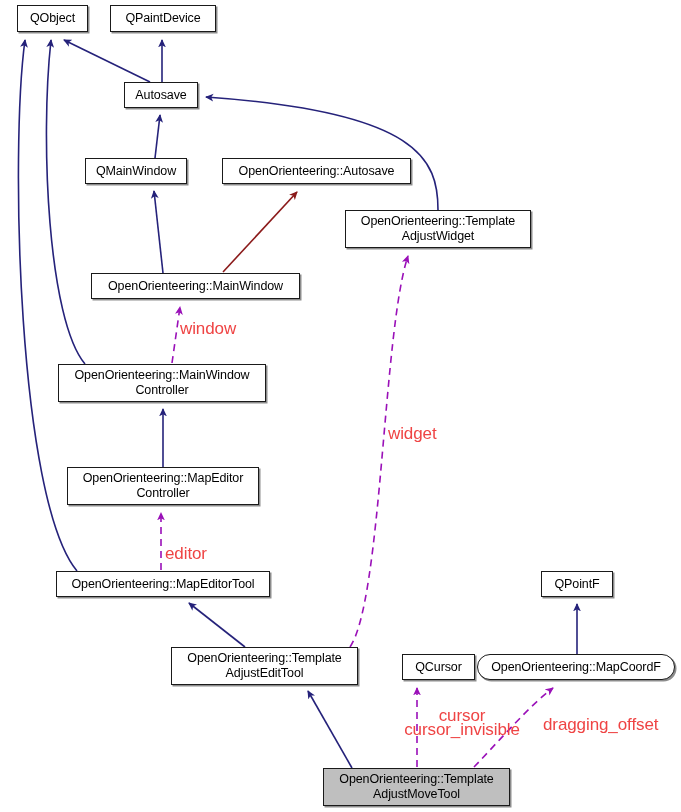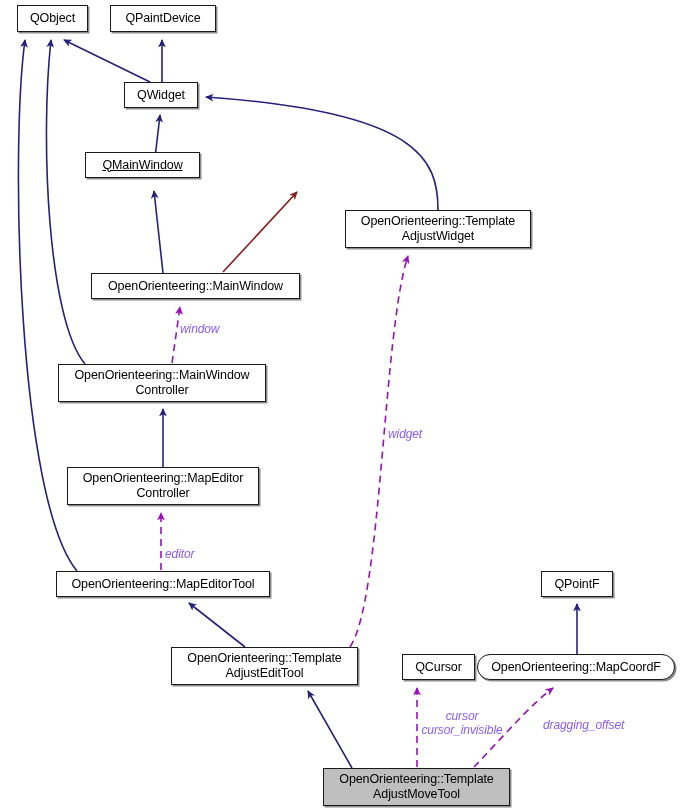--- a/index.html
+++ b/index.html
@@ -38,27 +38,26 @@
     justify-content: center;
     white-space: pre;
     letter-spacing: -0.1px;
     box-shadow: 1.5px 1.5px 0 rgba(0,0,0,0.45);
   }
   .node.highlight {
     background: #bfbfbf;
   }
   .edge-label {
     position: absolute;
-    font-size: 12px;
+    font-size: 17px;
     line-height: 14px;
-    color: #8b5cf6;
+    color: #ef4444;
     white-space: pre;
     text-align: center;
     letter-spacing: -0.1px;
-    font-style: italic;
   }
 </style>
 </head>
 <body>
 
 <div id="diagram">
 
   <svg id="edges" viewBox="0 0 681 812" xmlns="http://www.w3.org/2000/svg">
     <defs>
       <marker id="arrowBlue" markerWidth="9" markerHeight="9" refX="7.4" refY="4.5" orient="auto" markerUnits="userSpaceOnUse">
@@ -113,24 +112,25 @@
       <path d="M 417,767 L 417,688"></path>
 
       <path d="M 474,767 C 500,740 530,705 553,688"></path>
     </g>
   </svg>
 
   <div class="node" style="left:17px; top:5px; width:71px; height:27px;text-align:right;">QObject</div>
 
   <div class="node" style="left:110px; top:5px; width:106px; height:27px;">QPaintDevice</div>
 
-  <div class="node" style="left:124px; top:82px; width:74px; height:26px;">QWidget</div>
+  <div class="node" style="left:124px; top:82px; width:74px; height:26px;">Autosave</div>
 
-  <div class="node" style="left:85px; top:152px; width:115px; height:26px;text-decoration:underline;">QMainWindow</div>
+  <div class="node" style="left:85px; top:158px; width:102px; height:26px;">QMainWindow</div>
 
+  <div class="node" style="left:222px; top:158px; width:189px; height:26px;">OpenOrienteering::Autosave</div>
 
   <div class="node" style="left:345px; top:210px; width:186px; height:38px;">OpenOrienteering::Template
 AdjustWidget</div>
 
   <div class="node" style="left:91px; top:273px; width:209px; height:26px;">OpenOrienteering::MainWindow</div>
 
   <div class="node" style="left:58px; top:364px; width:208px; height:38px;">OpenOrienteering::MainWindow
 Controller</div>
 
   <div class="node" style="left:67px; top:467px; width:192px; height:38px;">OpenOrienteering::MapEditor

